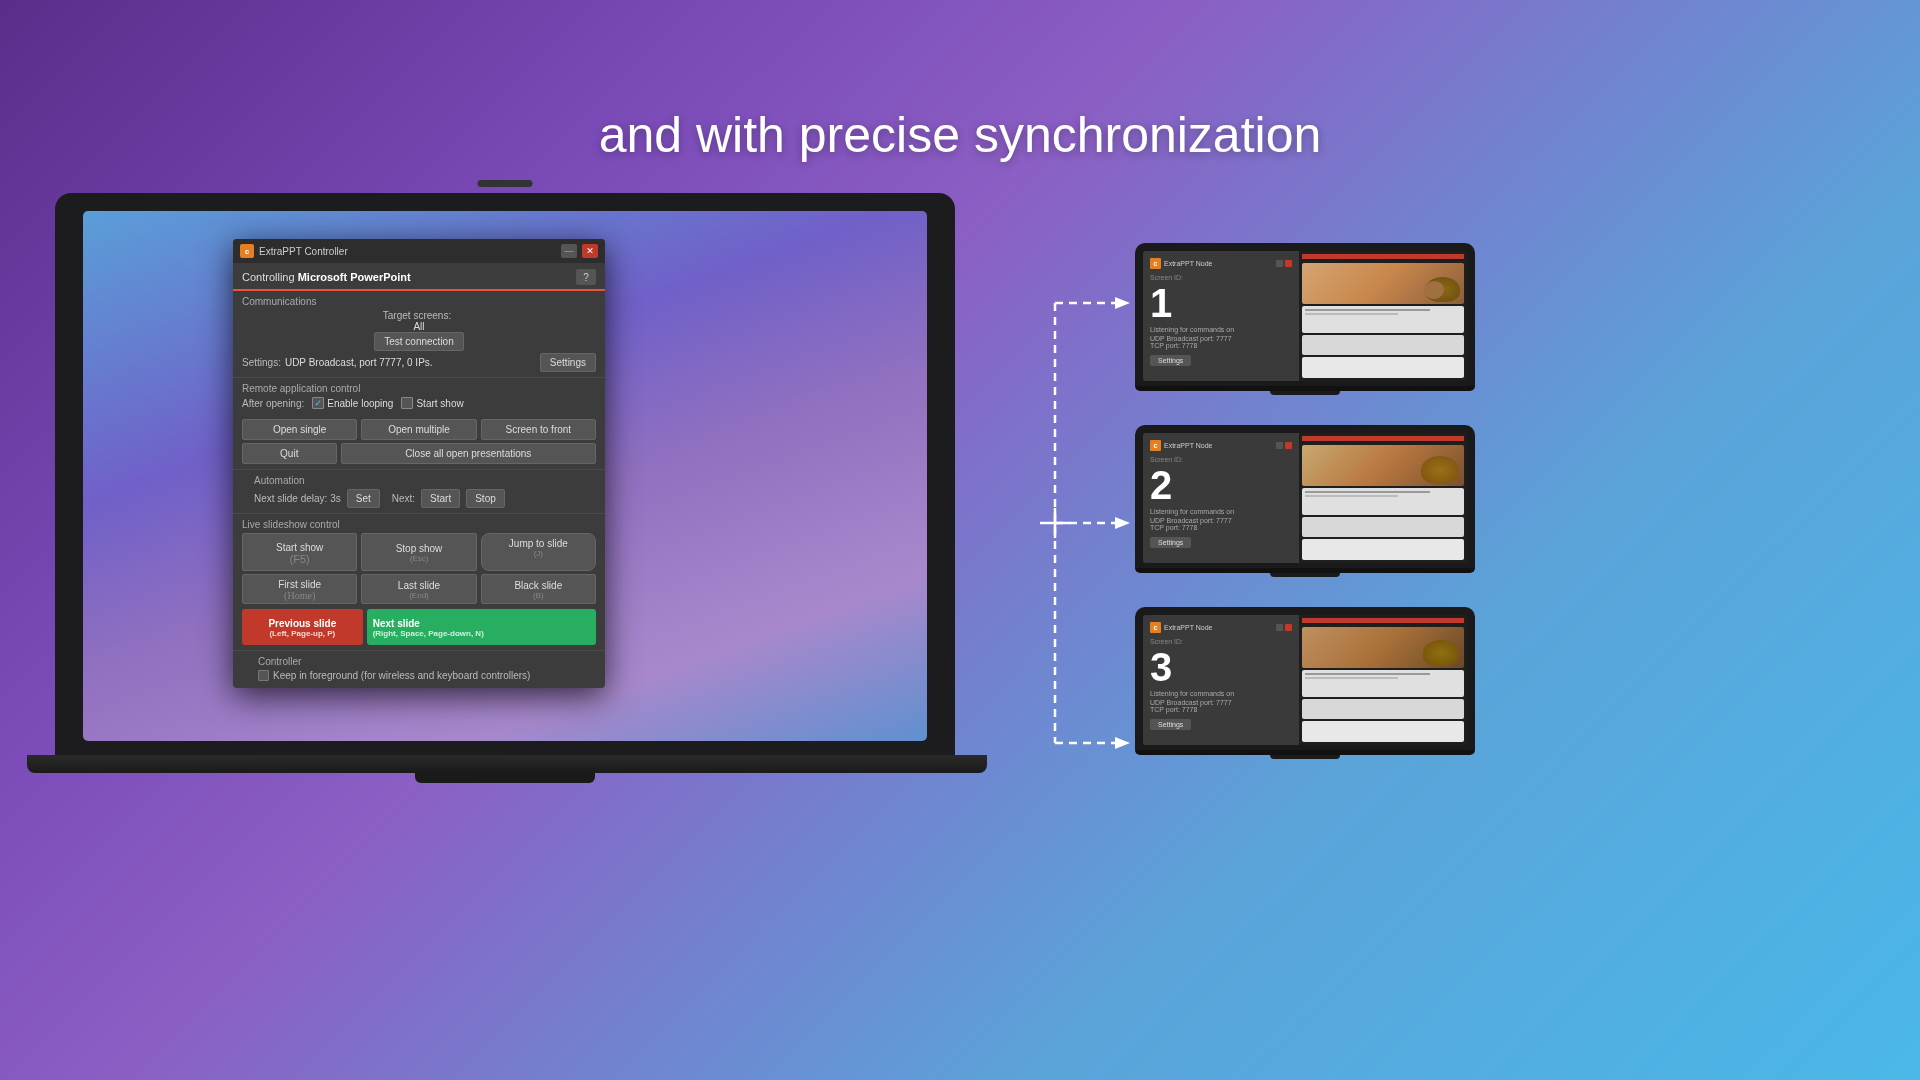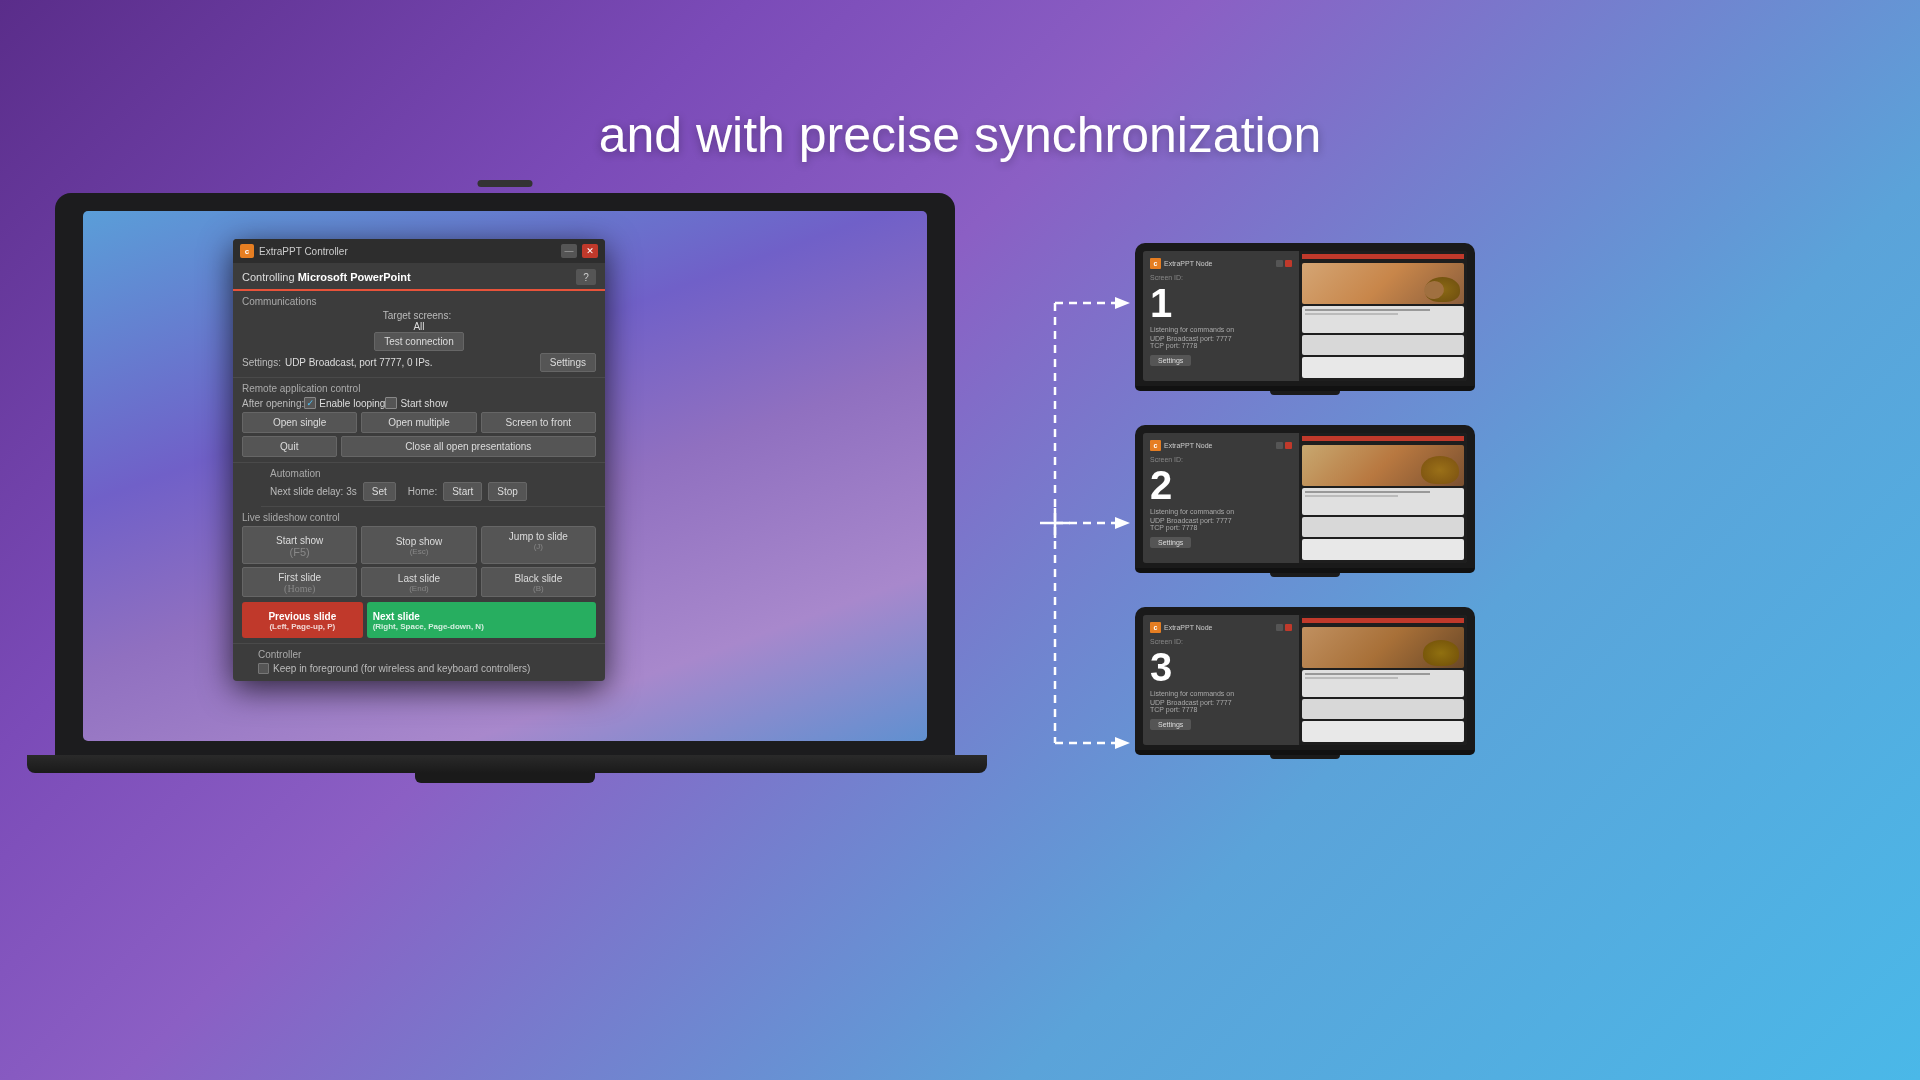--- a/index.html
+++ b/index.html
@@ -59,21 +59,21 @@
             <div style="display:flex; align-items:center;">
               <span style="color:#bbb; font-size:10px; margin-right:4px;">Settings:</span>
               <span style="color:#ddd; font-size:10px;">UDP Broadcast, port 7777, 0 IPs.</span>
               <div style="flex:1;"></div>
               <button style="padding:3px 9px; background:#555; border:1px solid #666; color:#ddd; font-size:10px; border-radius:2px; cursor:pointer;">Settings</button>
             </div>
           </div>
 
           <div style="padding:5px 9px; border-bottom:1px solid #4a4a4a;">
             <div style="font-size:10px; color:#aaa; margin-bottom:3px;">Remote application control</div>
-            <div style="display:flex; align-items:center; margin-bottom:3px;">
+            <div style="display:flex; align-items:center; gap:8px; margin-bottom:10px;">
               <span style="color:#bbb; font-size:10px;">After opening:</span>
               <div style="display:flex; align-items:center; gap:3px; cursor:pointer;">
                 <div style="width:12px; height:12px; border:1px solid #888; background:#555; border-radius:1px; display:flex; align-items:center; justify-content:center; font-size:9px; color:#4fc3f7;">✓</div>
                 <span style="color:#ddd; font-size:10px;">Enable looping</span>
               </div>
               <div style="display:flex; align-items:center; gap:3px; cursor:pointer;">
                 <div style="width:12px; height:12px; border:1px solid #888; background:#555; border-radius:1px;"></div>
                 <span style="color:#ddd; font-size:10px;">Start show</span>
               </div>
             </div>
@@ -81,43 +81,43 @@
               <button style="flex:1; padding:4px 6px; background:#555; border:1px solid #666; color:#ddd; font-size:10px; border-radius:2px; cursor:pointer;">Open single</button>
               <button style="flex:1; padding:4px 6px; background:#555; border:1px solid #666; color:#ddd; font-size:10px; border-radius:2px; cursor:pointer;">Open multiple</button>
               <button style="flex:1; padding:4px 6px; background:#555; border:1px solid #666; color:#ddd; font-size:10px; border-radius:2px; cursor:pointer;">Screen to front</button>
             </div>
             <div style="display:flex; gap:4px;">
               <button style="flex:1; padding:4px 6px; background:#555; border:1px solid #666; color:#ddd; font-size:10px; border-radius:2px; cursor:pointer;">Quit</button>
               <button style="flex:3; padding:4px 6px; background:#555; border:1px solid #666; color:#ddd; font-size:10px; border-radius:2px; cursor:pointer;">Close all open presentations</button>
             </div>
           </div>
 
-          <div style="padding:5px 9px; border-bottom:1px solid #4a4a4a;margin-left:28px;">
+          <div style="padding:5px 21px; border-bottom:1px solid #4a4a4a;">
             <div style="font-size:10px; color:#aaa; margin-bottom:3px;">Automation</div>
             <div style="display:flex; align-items:center; gap:6px;">
               <span style="color:#bbb; font-size:10px;">Next slide delay: 3s</span>
               <button style="padding:3px 8px; background:#555; border:1px solid #666; color:#ddd; font-size:10px; border-radius:2px; cursor:pointer;">Set</button>
-              <span style="color:#bbb; font-size:10px; margin-left:6px;">Home:</span>
+              <span style="color:#bbb; font-size:10px; margin-left:6px;">Next:</span>
               <button style="padding:3px 8px; background:#555; border:1px solid #666; color:#ddd; font-size:10px; border-radius:2px; cursor:pointer;">Start</button>
               <button style="padding:3px 8px; background:#555; border:1px solid #666; color:#ddd; font-size:10px; border-radius:2px; cursor:pointer;">Stop</button>
             </div>
           </div>
 
           <div style="padding:5px 9px; border-bottom:1px solid #4a4a4a;">
             <div style="font-size:10px; color:#aaa; margin-bottom:3px;">Live slideshow control</div>
             <div style="display:flex; gap:4px; margin-bottom:3px;">
               <button style="flex:1; padding:4px 4px 2px; background:#555; border:1px solid #666; color:#ddd; font-size:10px; border-radius:2px; cursor:pointer; text-align:center;">
                 <div>Start show</div>
                 <span style="font-size:11px; color:#888; display:block;">(F5)</span>
               </button>
               <button style="flex:1; padding:4px 4px 2px; background:#555; border:1px solid #666; color:#ddd; font-size:10px; border-radius:2px; cursor:pointer; text-align:center;">
                 <div>Stop show</div>
                 <span style="font-size:8px; color:#888; display:block;">(Esc)</span>
               </button>
-              <button style="flex:1; padding:4px 4px 12px; background:#555; border:1px solid #666; color:#ddd; font-size:10px; border-radius:3px; cursor:pointer; text-align:center;">
+              <button style="flex:1; padding:4px 4px 12px; background:#555; border:1px solid #666; color:#ddd; font-size:10px; border-radius:8px; cursor:pointer; text-align:center;">
                 <div>Jump to slide</div>
                 <span style="font-size:8px; color:#888; display:block;">(J)</span>
               </button>
             </div>
             <div style="display:flex; gap:4px; margin-bottom:5px;">
               <button style="flex:1; padding:4px 4px 2px; background:#555; border:1px solid #666; color:#ddd; font-size:10px; border-radius:2px; cursor:pointer; text-align:center;">
                 <div>First slide</div>
                 <span style="font-size:10px; color:#888; display:block;font-family:Liberation Serif, serif;">(Home)</span>
               </button>
               <button style="flex:1; padding:4px 4px 2px; background:#555; border:1px solid #666; color:#ddd; font-size:10px; border-radius:2px; cursor:pointer; text-align:center;">

